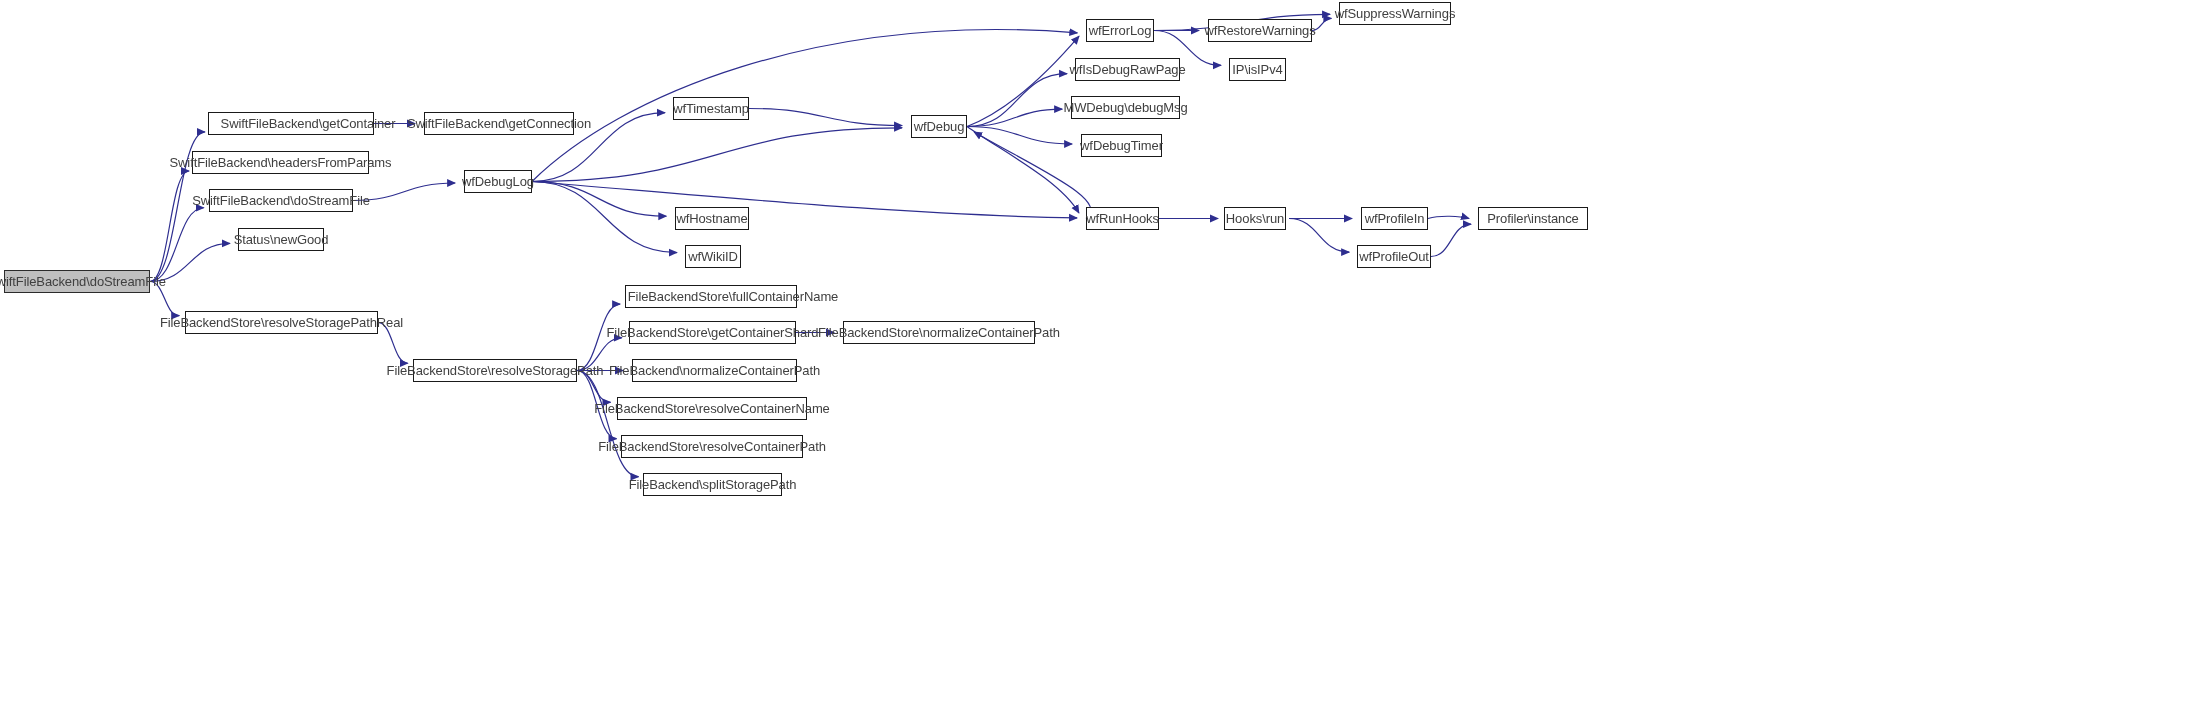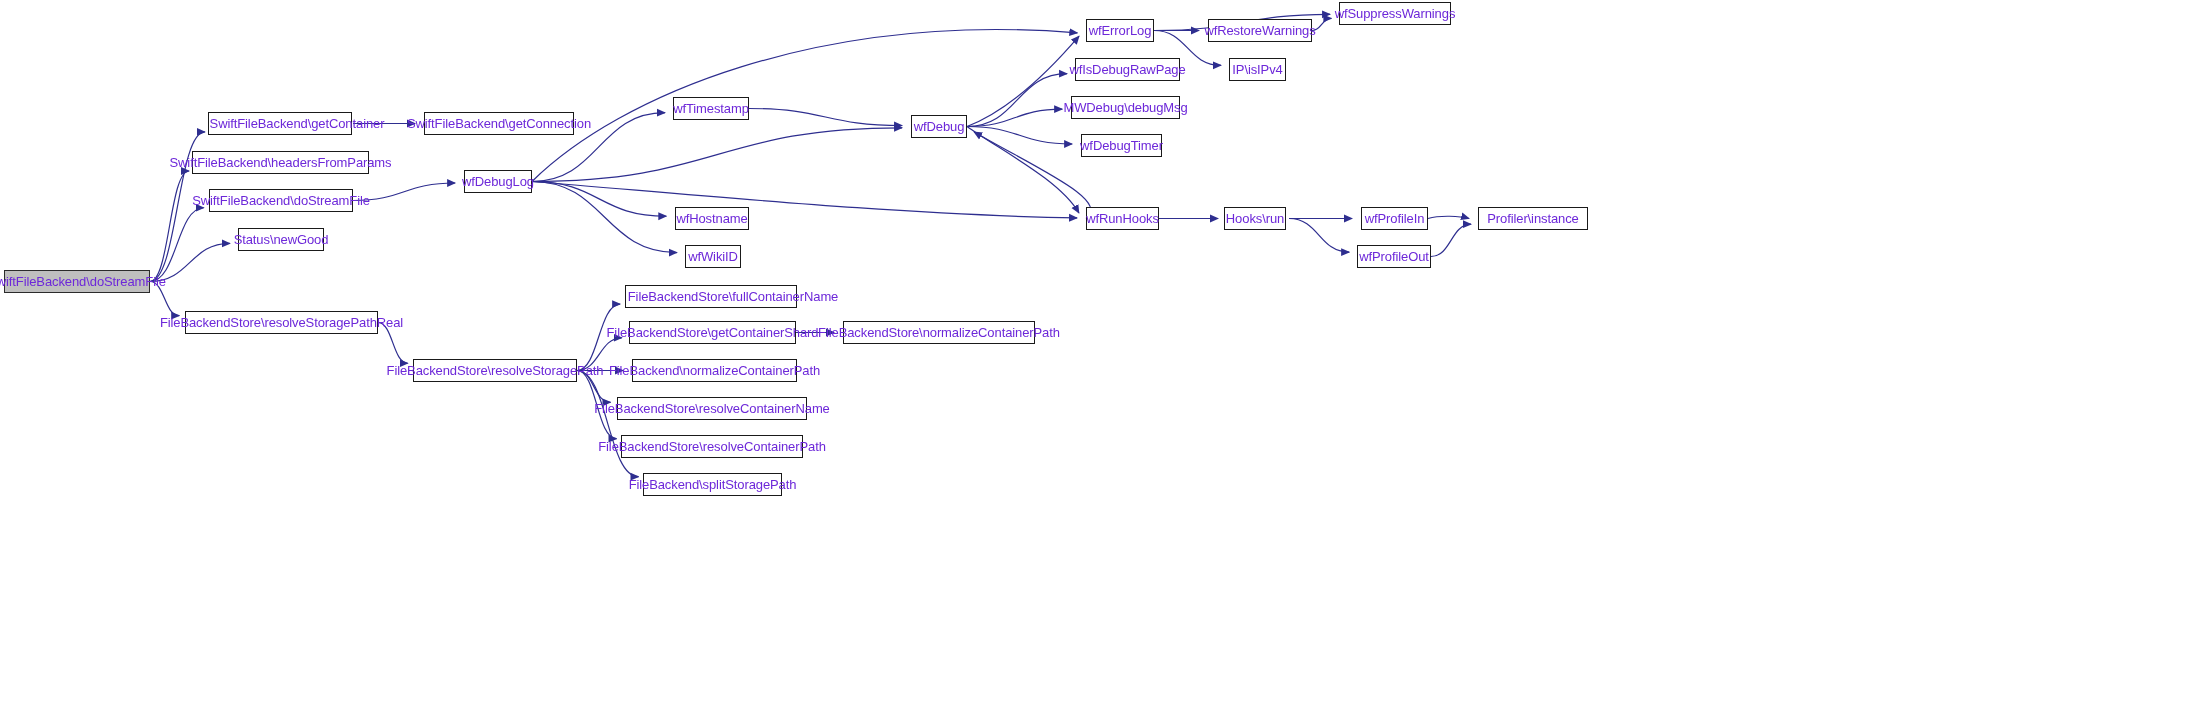--- a/index.html
+++ b/index.html
@@ -26,21 +26,21 @@
     pointer-events: none;
   }
   .node {
     position: absolute;
     box-sizing: border-box;
     display: flex;
     align-items: center;
     justify-content: center;
     background: #ffffff;
     border: 1px solid #1a1a1a;
-    color: #6d28d9;
+    color: #404040;
     font-size: 13px;
     line-height: 1;
     white-space: nowrap;
     letter-spacing: -0.1px;
   }
   .node.root {
     background: #bfbfbf;
     border: 1px solid #2b2b2b;
   }
   .node-label {
@@ -95,21 +95,21 @@
         <path d="M577,370.5 C593.7375025488252,370.5 593.7375025488252,402.3012548427678 610.4750050976503,402.3012548427678" fill="none" stroke="#2e2e8f" stroke-width="1.2" marker-end="url(#arrow)"></path>
         <path d="M577,370.5 C596.7453367825624,370.5 596.7453367825624,438.71116343066984 616.4906735651247,438.71116343066984" fill="none" stroke="#2e2e8f" stroke-width="1.2" marker-end="url(#arrow)"></path>
         <path d="M577,370.5 C607.7453367825624,370.5 607.7453367825624,476.71116343066984 638.4906735651247,476.71116343066984" fill="none" stroke="#2e2e8f" stroke-width="1.2" marker-end="url(#arrow)"></path>
         <path d="M796,332.5 C815,332.5 815,332.5 834,332.5" fill="none" stroke="#2e2e8f" stroke-width="1.2" marker-end="url(#arrow)"></path>
       </g>
   </svg>
   <div id="nodes-group">
       <div class="node root" style="left: 4px; top: 270px; width: 146px; height: 23px;">
         <span class="node-label">SwiftFileBackend\doStreamFile</span>
       </div>
-      <div class="node" style="left: 208px; top: 112px; width: 144px; height: 23px; padding-left: 34px;">
+      <div class="node" style="left: 208px; top: 112px; width: 166px; height: 23px; padding-left: 34px;">
         <span class="node-label">SwiftFileBackend\getContainer</span>
       </div>
       <div class="node" style="left: 192px; top: 151px; width: 177px; height: 23px;">
         <span class="node-label">SwiftFileBackend\headersFromParams</span>
       </div>
       <div class="node" style="left: 209px; top: 189px; width: 144px; height: 23px;">
         <span class="node-label">SwiftFileBackend\doStreamFile</span>
       </div>
       <div class="node" style="left: 238px; top: 228px; width: 86px; height: 23px;">
         <span class="node-label">Status\newGood</span>

